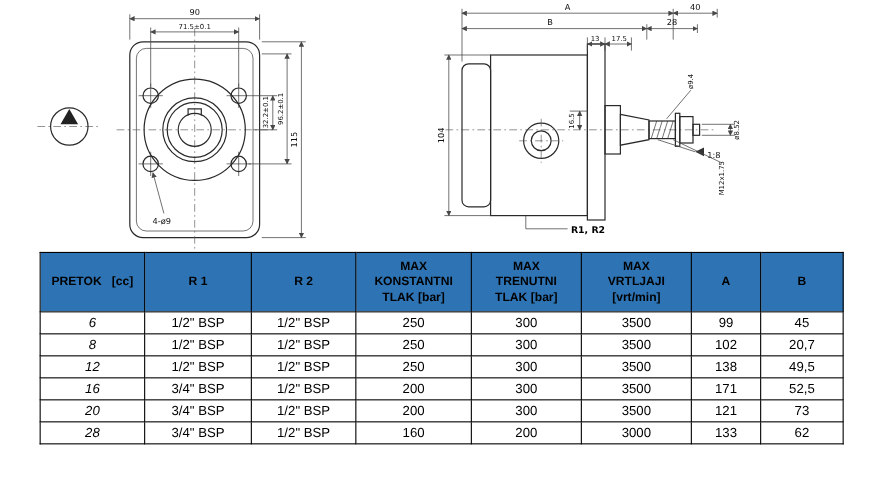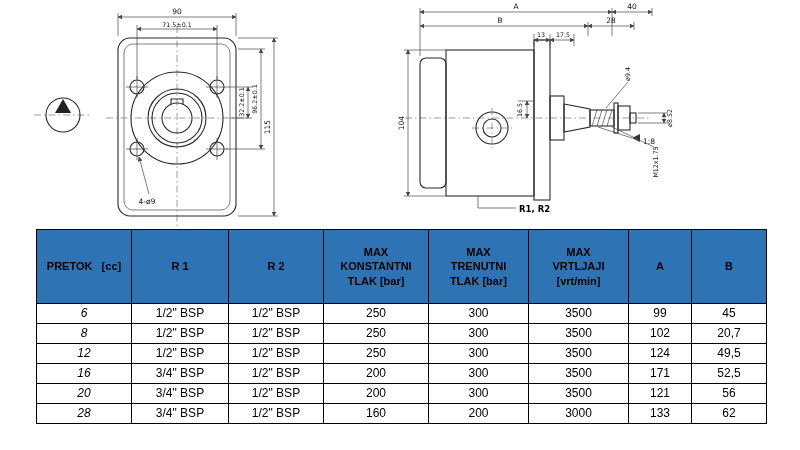--- a/index.html
+++ b/index.html
@@ -13,21 +13,21 @@
   .dim{fill:none;stroke:#474747;stroke-width:0.7;}
   .cl{fill:none;stroke:#5a5a5a;stroke-width:0.6;stroke-dasharray:7 3 1.5 3;}
   .dt{font-family:"DejaVu Sans",sans-serif;font-size:7.5px;fill:#111;}
   .dts{font-family:"DejaVu Sans",sans-serif;font-size:6.3px;fill:#111;}
   .dtb{font-family:"DejaVu Sans",sans-serif;font-size:8.5px;font-weight:bold;fill:#000;}
   
   .table-wrap{position:absolute;left:36px;top:229px;width:730px;}
   table{border-collapse:collapse;table-layout:fixed;width:730px;}
   th{background:var(--header-bg);color:#000;font-weight:bold;font-size:11px;line-height:1.3;
      border:1px solid var(--border);text-align:center;vertical-align:middle;
-     white-space:pre-line;padding:15px 2px;margin-top:47px;}
+     white-space:pre-line;padding:5px 2px;margin-top:47px;}
   td{border:1px solid var(--border);font-size:12px;text-align:center;
      padding:1.5px 2px;background:#fff;height:16px;}
   td.flow-cell{font-style:italic;}
 </style>
 </head>
 <body>
 
 <div class="page">
 
   <svg width="800" height="228" viewBox="0 0 800 228">
@@ -227,42 +227,42 @@
             <td>102</td>
             <td>20,7</td>
           </tr>
           <tr>
             <td class="flow-cell">12</td>
             <td>1/2" BSP</td>
             <td>1/2" BSP</td>
             <td>250</td>
             <td>300</td>
             <td>3500</td>
-            <td>124</td>
+            <td>138</td>
             <td>49,5</td>
           </tr>
           <tr>
             <td class="flow-cell">16</td>
             <td>3/4" BSP</td>
             <td>1/2" BSP</td>
             <td>200</td>
             <td>300</td>
             <td>3500</td>
             <td>171</td>
             <td>52,5</td>
           </tr>
           <tr>
             <td class="flow-cell">20</td>
             <td>3/4" BSP</td>
             <td>1/2" BSP</td>
             <td>200</td>
             <td>300</td>
             <td>3500</td>
             <td>121</td>
-            <td>56</td>
+            <td>73</td>
           </tr>
           <tr>
             <td class="flow-cell">28</td>
             <td>3/4" BSP</td>
             <td>1/2" BSP</td>
             <td>160</td>
             <td>200</td>
             <td>3000</td>
             <td>133</td>
             <td>62</td>

